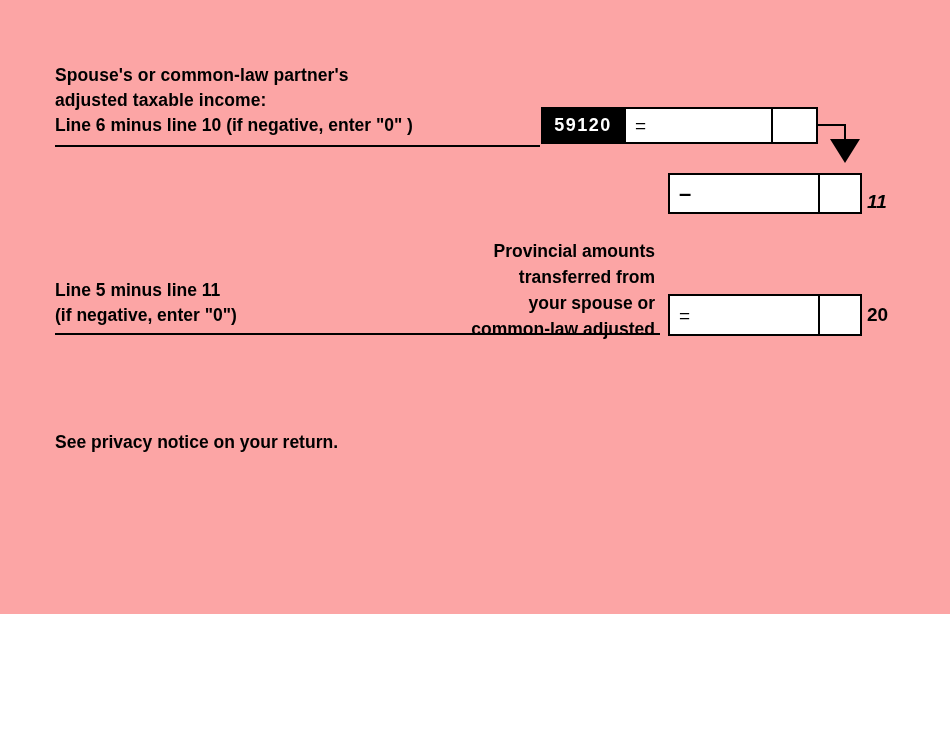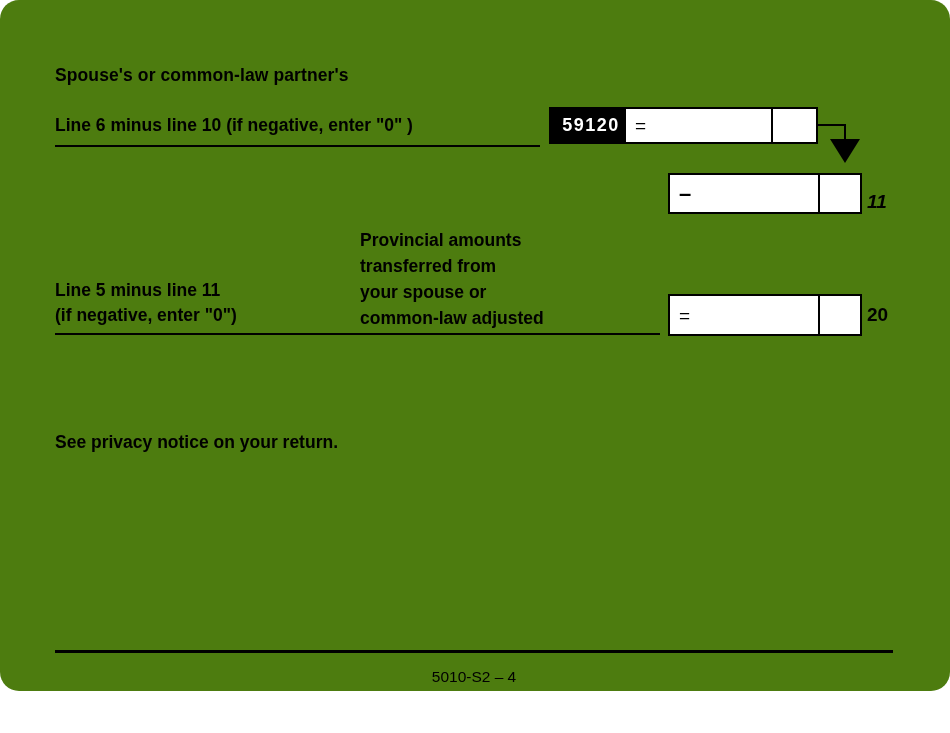--- a/index.html
+++ b/index.html
@@ -7,24 +7,23 @@
     padding: 0;
     background: #ffffff;
   }
   body {
     font-family: "Liberation Sans", sans-serif;
     color: #000000;
   }
   #page {
     position: relative;
     width: 950px;
-    height: 691px;
-    background: #4d7c0f;
+    height: 614px;
+    background: #fca5a5;
     overflow: hidden;
-    border-radius: 19px;
   }
   .abs { position: absolute; }
 
   
   .hdr-bold {
     font-size: 17.5px;
     font-weight: bold;
     line-height: 24px;
     white-space: pre;
     letter-spacing: 0.1px;
@@ -32,21 +31,23 @@
   .body-txt {
     font-size: 17.5px;
     font-weight: bold;
     line-height: 25px;
     white-space: pre;
   }
   .lbl-bold-right {
     font-size: 17.5px;
     font-weight: bold;
     line-height: 26px;
+    text-align: right;
     white-space: pre;
+    margin-top: 11px;
   }
   .numlabel {
     font-size: 19px;
     font-weight: bold;
     line-height: 1;
   }
 
   
   .rule {
     background: #000000;
@@ -121,24 +122,25 @@
     width: 100%;
     white-space: pre;
   }
 </style>
 </head>
 <body>
 
 <div id="page">
 
   <div class="abs hdr-bold" style="left:55px; top:63px;">Spouse's or common-law partner's</div>
+  <div class="abs hdr-bold" style="left:55px; top:88px;">adjusted taxable income:</div>
   <div class="abs body-txt" style="left:55px; top:113px;">Line 6 minus line 10 (if negative, enter "0" )</div>
   <div class="abs rule" style="left:55px; top:145px; width:485px;"></div>
 
-  <div class="abs codebox" style="left:541px; top:107px; width:84px; height:37px;margin-left:8px;">59120</div>
+  <div class="abs codebox" style="left:541px; top:107px; width:84px; height:37px;">59120</div>
 
   <div class="abs amtbox" style="left:624px; top:107px; width:194px; height:37px;">
     <div class="dollars">
       <span class="opsym">=</span>
       <span style="flex:1 1 auto; padding-right:6px; text-align:right; font-size:17px;"></span>
     </div>
     <div class="cents" style="width:45px;">
       <span style="display:block; padding:9px 5px 0 0; text-align:right; font-size:17px;"></span>
     </div>
   </div>

